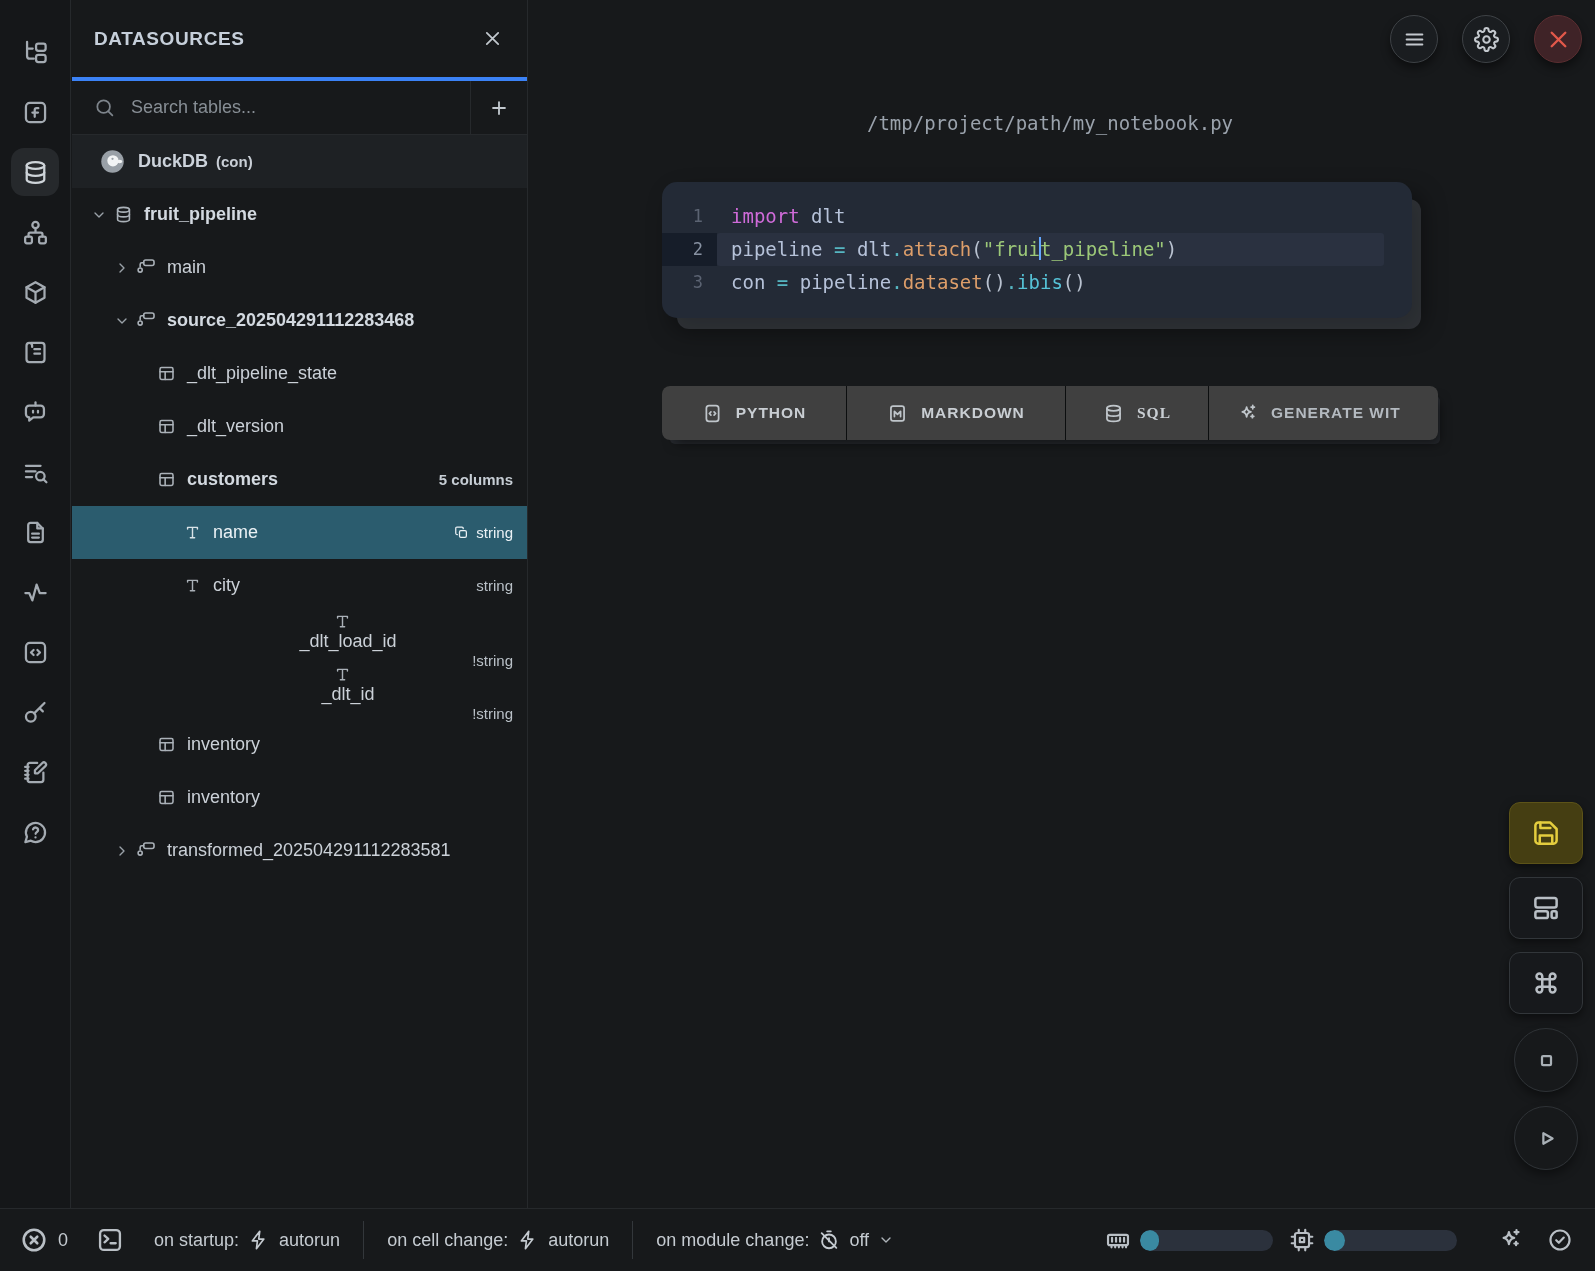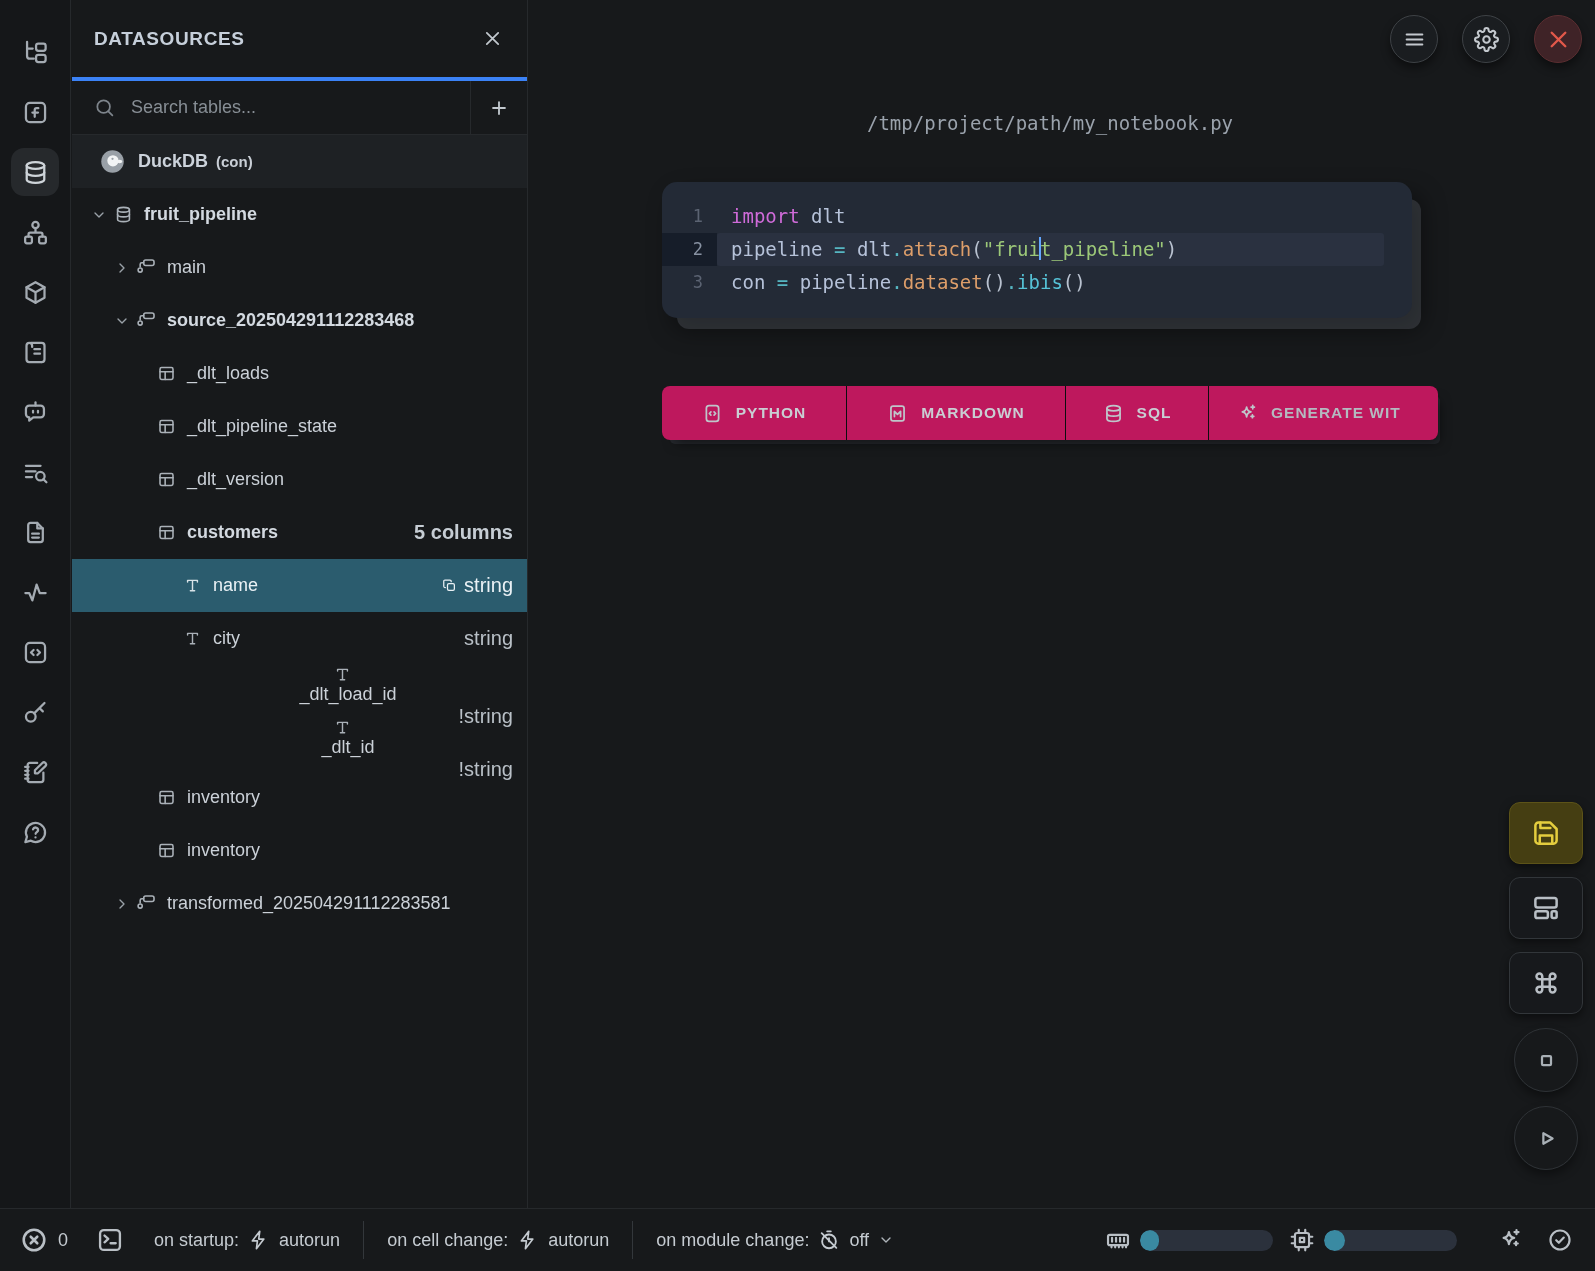--- a/index.html
+++ b/index.html
@@ -41,21 +41,21 @@
   .engine-con{font-size:15px;font-weight:bold;}
 
   .tree-row{height:53px;display:flex;align-items:center;box-sizing:border-box;padding-right:14px;cursor:pointer;}
   .tree-row.selected{background:#2b5c6e;}
   .tree-row .chev{width:16px;min-width:16px;margin-right:7px;color:#9aa1a8;}
   .tree-row .chev svg{width:16px;height:16px;}
   .tree-row .t-icon{width:19px;min-width:19px;margin-right:11px;color:#aab1b8;}
   .tree-row .t-icon svg{width:19px;height:19px;}
   .tree-row .t-label{font-size:18px;color:#cbd1d8;white-space:nowrap;}
   .tree-row .t-label.bold{font-weight:bold;color:#d3d9e0;}
-  .tree-row .t-meta{margin-left:auto;font-size:20px;color:#b9c0c7;display:flex;align-items:center;gap:7px;white-space:nowrap;}
+  .tree-row .t-meta{margin-left:auto;font-size:15px;color:#b9c0c7;display:flex;align-items:center;gap:7px;white-space:nowrap;}
   .tree-row .t-meta.bold{font-weight:bold;color:#c6cdd4;}
   .tree-row .t-meta svg{width:15px;height:15px;}
   .tree-row.selected .t-label,.tree-row.selected .t-meta{color:#eaf1f5;}
   .tree-row.selected .t-icon,.tree-row.selected .chev{color:#d9e3e8;}
 
   
   .topactions{position:absolute;top:15px;right:13px;display:flex;gap:24px;}
   .circle-btn{width:48px;height:48px;border-radius:50%;background:#1a1d20;border:1.5px solid #3e4246;
               display:flex;align-items:center;justify-content:center;color:#c3c8cd;cursor:pointer;
               box-shadow:0 5px 10px rgba(0,0,0,.45);box-sizing:border-box;}
@@ -82,25 +82,25 @@
   .tok-fn{color:#dd9e6a;}
   .tok-fn2{color:#56c2d6;}
   .tok-str{color:#9cc878;}
   .tok-pc{color:#b9c2d0;}
   .cursor{display:inline-block;width:2px;height:23px;background:#62a8ff;vertical-align:-4px;margin:0 -1px;}
 
   
   .celltoolbar{position:absolute;left:662px;top:386px;width:776px;height:54px;border-radius:8px;
                overflow:hidden;display:flex;gap:1px;background:#0c0e0f;
                box-shadow:7px 9px 12px -6px rgba(0,0,0,.55),5px 7px 0 -3px rgba(95,102,112,.22);}
-  .ct-btn{background:#be185d;border:none;color:#c9ced3;display:flex;align-items:center;justify-content:center;
+  .ct-btn{background:#404040;border:none;color:#c9ced3;display:flex;align-items:center;justify-content:center;
           gap:13px;font-family:"Liberation Sans",sans-serif;font-size:15.5px;font-weight:bold;
           letter-spacing:1px;cursor:pointer;white-space:nowrap;overflow:hidden;}
   .ct-btn svg{width:21px;height:21px;min-width:21px;color:#bfc5ca;}
-  .ct-btn.w1{width:184px;} .ct-btn.w2{width:218px;} .ct-btn.w3{width:142px;}
+  .ct-btn.w1{width:184px;} .ct-btn.w2{width:218px;} .ct-btn.w3{width:142px;font-family:Liberation Serif, serif;}
   .ct-btn.wlast{flex:1;justify-content:flex-start;padding-left:28px;color:#b4bac0;}
 
   
   .rightstack{position:absolute;left:1509px;top:802px;width:74px;}
   .ra{display:flex;align-items:center;justify-content:center;cursor:pointer;box-sizing:border-box;}
   .ra svg{width:30px;height:30px;}
   .ra.save{width:74px;height:62px;border-radius:11px;background:#453e12;border:1px solid #5c5318;
            color:#e4cd3e;margin-bottom:13px;box-shadow:0 4px 10px rgba(0,0,0,.5);}
   .ra.square{width:74px;height:62px;border-radius:11px;background:#17191c;border:1.5px solid #32363a;
              color:#b9bfc5;margin-bottom:13px;box-shadow:0 4px 8px rgba(0,0,0,.45);}
@@ -334,29 +334,20 @@
             </svg>
           </span>
           <span class="t-icon">
             <svg viewBox="0 0 24 24">
               <rect x="8.5" y="2.5" width="13" height="7" rx="2.5"></rect>
               <path d="M8.5 6H6a2 2 0 0 0-2 2v3.2"></path>
               <circle cx="4" cy="15.2" r="2.6"></circle>
             </svg>
           </span>
           <span class="t-label bold">source_202504291112283468</span>
-        </div>
-        <div class="tree-row" style="padding-left: 85px;">
-          <span class="t-icon">
-            <svg viewBox="0 0 24 24">
-              <rect x="3.8" y="4.5" width="16.4" height="15" rx="2"></rect>
-              <path d="M3.8 9.7h16.4M10.3 9.7v9.8"></path>
-            </svg>
-          </span>
-          <span class="t-label">_dlt_loads</span>
         </div>
         <div class="tree-row" style="padding-left: 85px;">
           <span class="t-icon">
             <svg viewBox="0 0 24 24">
               <rect x="3.8" y="4.5" width="16.4" height="15" rx="2"></rect>
               <path d="M3.8 9.7h16.4M10.3 9.7v9.8"></path>
             </svg>
           </span>
           <span class="t-label">_dlt_pipeline_state</span>
         </div>

